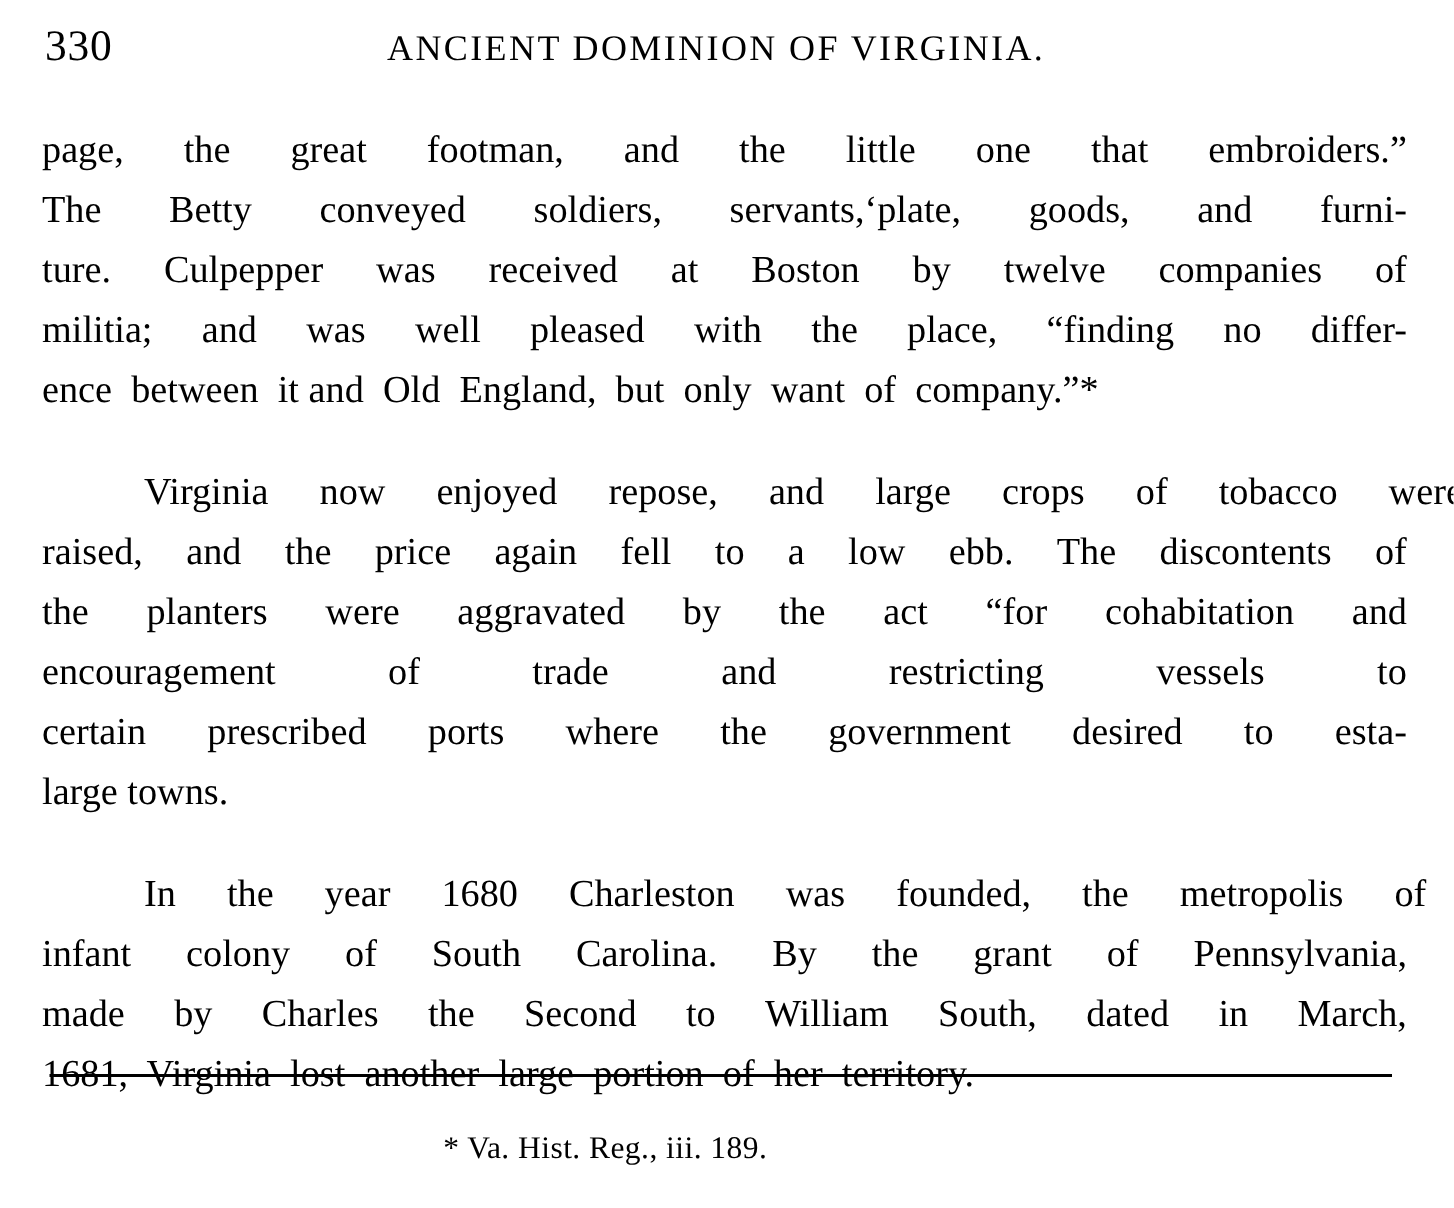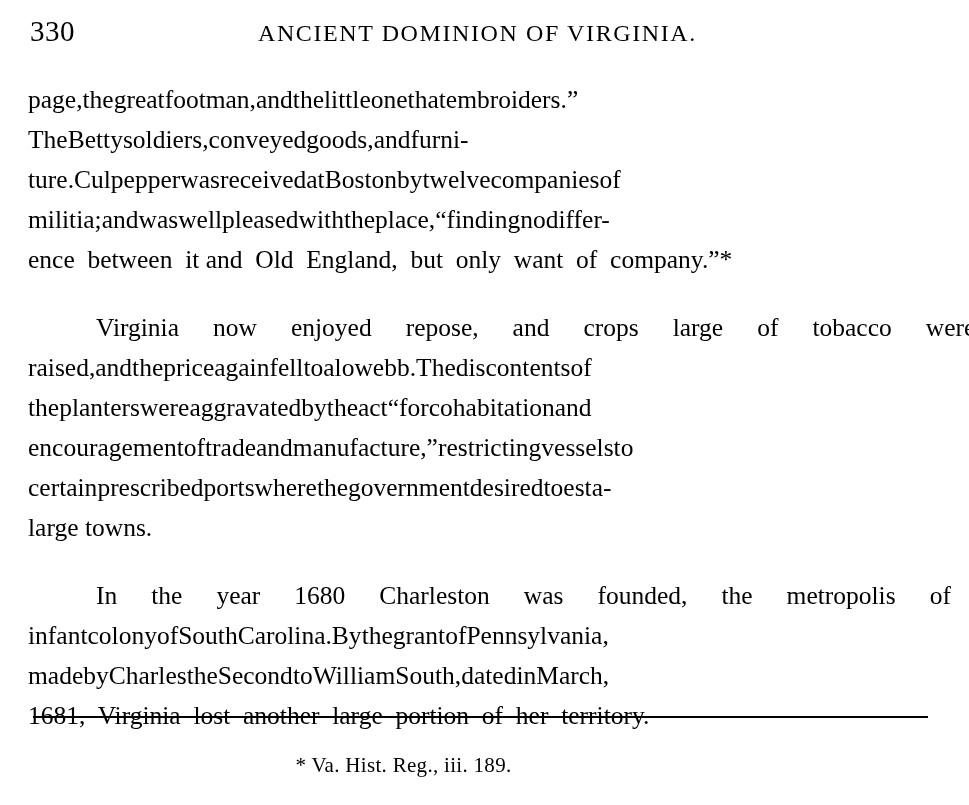--- a/index.html
+++ b/index.html
@@ -69,20 +69,21 @@
     text-indent: 34px;
     margin-top: 28px;
   }
   .line {
     display: block;
     white-space: nowrap;
   }
   
   .j {
     display: flex;
+    justify-content: space-between;
     white-space: pre;
   }
   .j > span { white-space: pre; }
   .lastline { display: block; white-space: pre; }
   
   .rule {
     position: absolute;
     left: 33px;
     top: 716px;
     width: 895px;
@@ -107,31 +108,31 @@
 
   <div class="running-head">
     <div class="folio">330</div>
     <div class="head-title">ANCIENT DOMINION OF VIRGINIA.</div>
   </div>
 
   <div class="body-text">
 
     <p class="para">
       <span class="line j"><span>page,</span><span>the</span><span>great</span><span>footman,</span><span>and</span><span>the</span><span>little</span><span>one</span><span>that</span><span>embroiders.”</span></span>
-      <span class="line j"><span>The</span><span>Betty</span><span>soldiers,</span><span>conveyed</span><span>goods,</span><span>and</span><span>furni-</span></span>
+      <span class="line j"><span>The</span><span>Betty</span><span>conveyed</span><span>soldiers,</span><span>servants,‘plate,</span><span>goods,</span><span>and</span><span>furni-</span></span>
       <span class="line j"><span>ture.</span><span>Culpepper</span><span>was</span><span>received</span><span>at</span><span>Boston</span><span>by</span><span>twelve</span><span>companies</span><span>of</span></span>
       <span class="line j"><span>militia;</span><span>and</span><span>was</span><span>well</span><span>pleased</span><span>with</span><span>the</span><span>place,</span><span>“finding</span><span>no</span><span>differ-</span></span>
       <span class="line lastline">ence  between  it and  Old  England,  but  only  want  of  company.”*</span>
     </p>
 
     <p class="para">
-      <span class="line j indent"><span style="flex: 0 0 34px;"></span><span>Virginia</span><span>now</span><span>enjoyed</span><span>repose,</span><span>and</span><span>crops</span><span>large</span><span>of</span><span>tobacco</span><span>were</span></span>
+      <span class="line j indent"><span style="flex: 0 0 34px;"></span><span>Virginia</span><span>now</span><span>enjoyed</span><span>repose,</span><span>and</span><span>large</span><span>crops</span><span>of</span><span>tobacco</span><span>were</span></span>
       <span class="line j"><span>raised,</span><span>and</span><span>the</span><span>price</span><span>again</span><span>fell</span><span>to</span><span>a</span><span>low</span><span>ebb.</span><span>The</span><span>discontents</span><span>of</span></span>
       <span class="line j"><span>the</span><span>planters</span><span>were</span><span>aggravated</span><span>by</span><span>the</span><span>act</span><span>“for</span><span>cohabitation</span><span>and</span></span>
-      <span class="line j"><span>encouragement</span><span>of</span><span>trade</span><span>and</span><span>manufacture,”</span><span>restricting</span><span>vessels</span><span>to</span></span>
+      <span class="line j"><span>encouragement</span><span>of</span><span>trade</span><span>and</span><span>restricting</span><span>vessels</span><span>to</span></span>
       <span class="line j"><span>certain</span><span>prescribed</span><span>ports</span><span>where</span><span>the</span><span>government</span><span>desired</span><span>to</span><span>esta-</span></span>
       <span class="line lastline">large towns.</span>
     </p>
 
     <p class="para">
       <span class="line j indent"><span style="flex: 0 0 34px;"></span><span>In</span><span>the</span><span>year</span><span>1680</span><span>Charleston</span><span>was</span><span>founded,</span><span>the</span><span>metropolis</span><span>of</span><span>the</span></span>
       <span class="line j"><span>infant</span><span>colony</span><span>of</span><span>South</span><span>Carolina.</span><span>By</span><span>the</span><span>grant</span><span>of</span><span>Pennsylvania,</span></span>
       <span class="line j"><span>made</span><span>by</span><span>Charles</span><span>the</span><span>Second</span><span>to</span><span>William</span><span>South,</span><span>dated</span><span>in</span><span>March,</span></span>
       <span class="line lastline">1681,  Virginia  lost  another  large  portion  of  her  territory.</span>
     </p>

